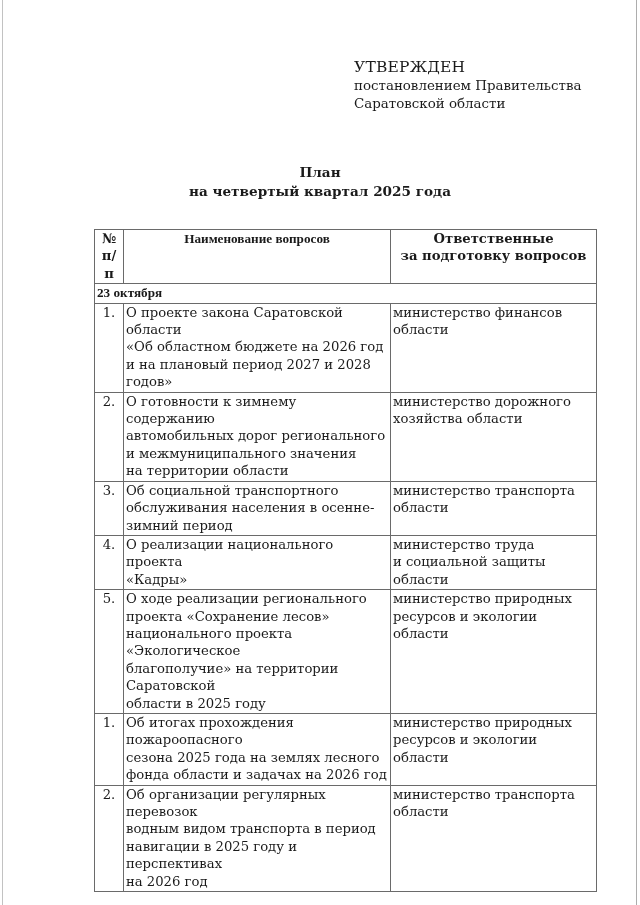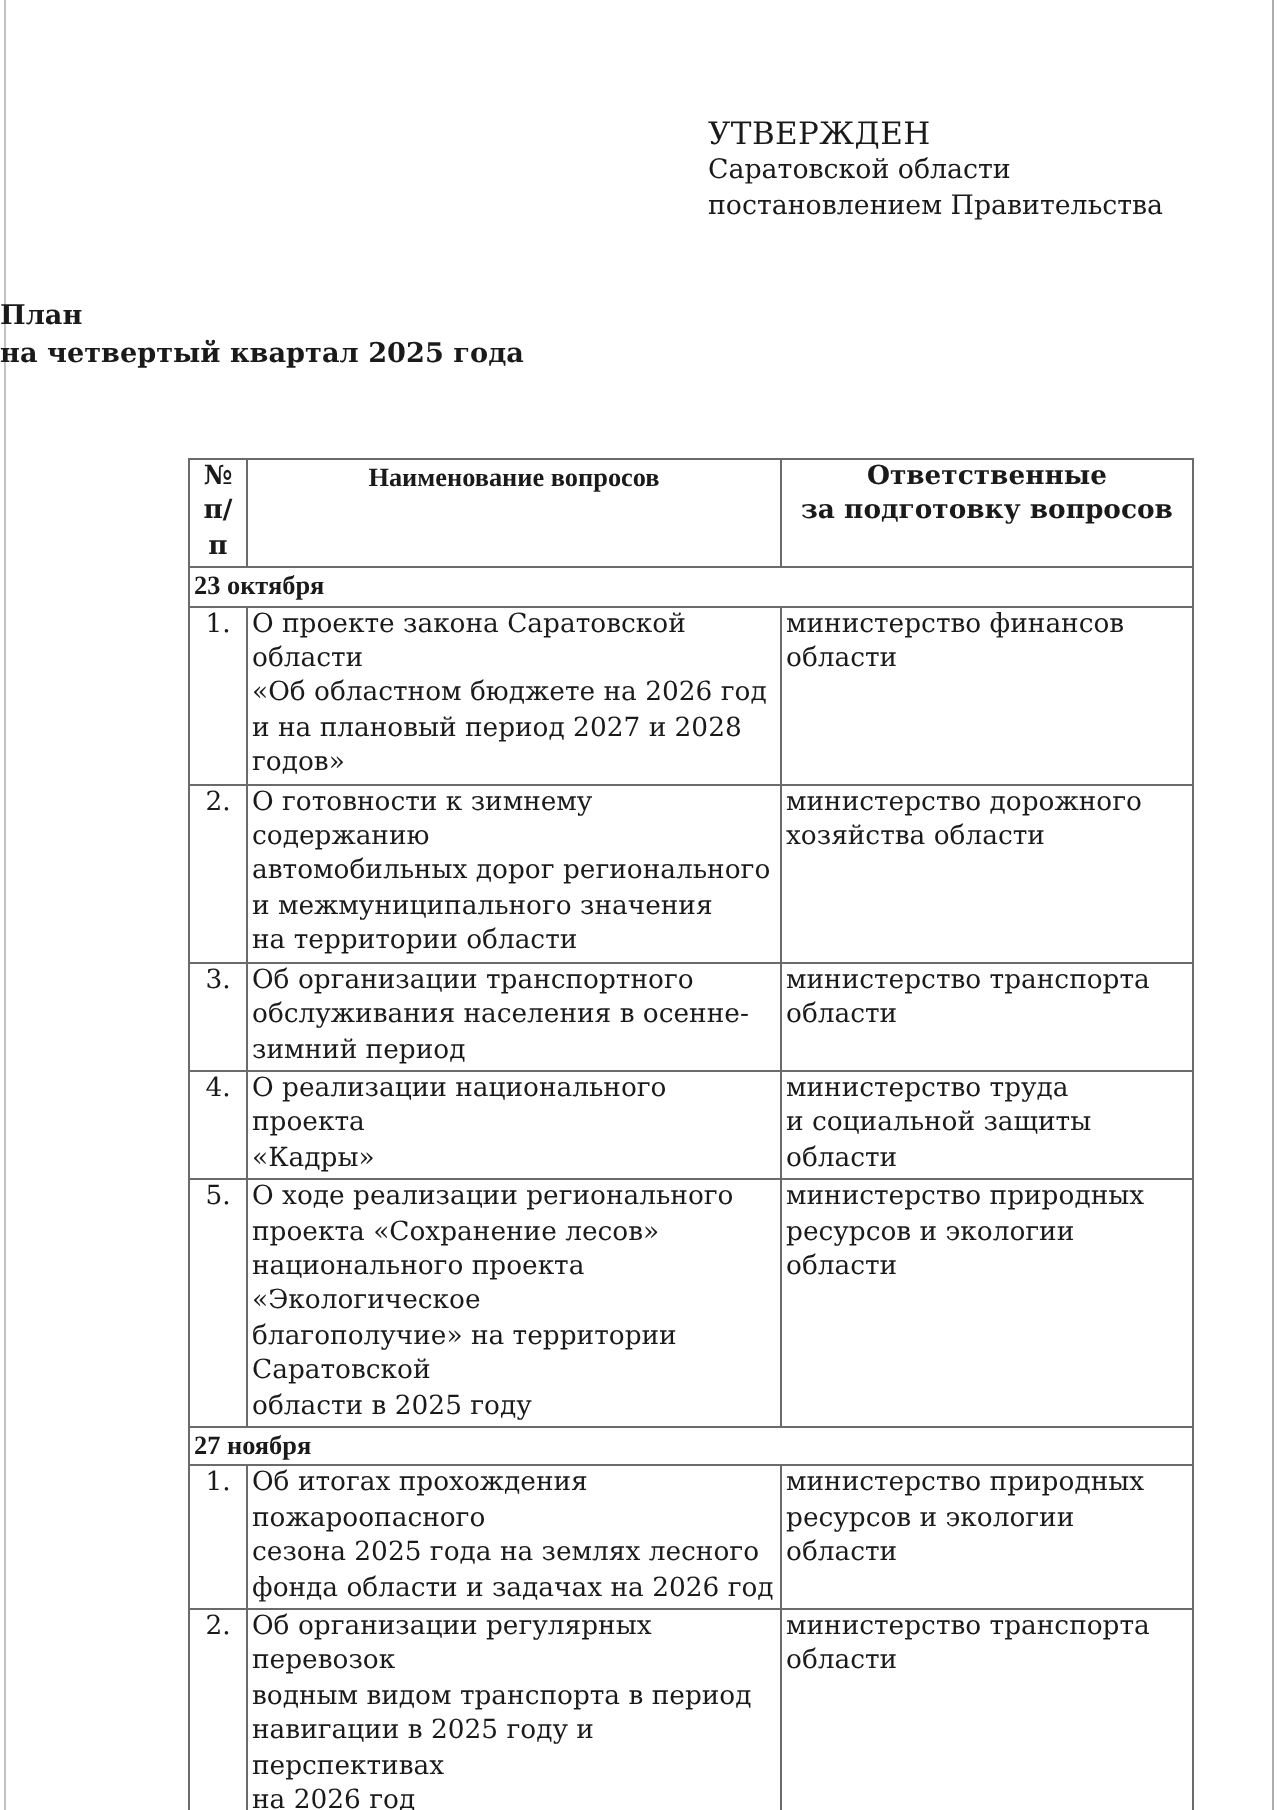--- a/index.html
+++ b/index.html
@@ -7,21 +7,21 @@
     width: 640px; height: 905px; background: #ffffff; position: relative; overflow: hidden;
     font-family: "DejaVu Serif", "Liberation Serif", serif; color: #1a1a1a;
   }
   .page-edge-left { position: absolute; left: 2px; top: 0; bottom: 0; width: 1px; background: #9a9a9a; opacity: .6; }
   .page-edge-right { position: absolute; right: 3px; top: 0; bottom: 0; width: 1px; background: #8a8a8a; opacity: .7; }
   .approval {
     position: absolute; left: 354px; top: 58px; font-size: 13.4px; line-height: 17.5px;
   }
   .approval .stamp { font-size: 15.5px; letter-spacing: 0.2px; line-height: 19px; }
   .title-block {
-    position: absolute; left: 0; width: 640px; top: 149px; 
+    position: absolute; left: 0; width: 640px; top: 163px; text-align: center;
     font-weight: bold; font-size: 13.6px; line-height: 19px;
   }
   table.plan {
     position: absolute; left: 94px; top: 229px; width: 503px;
     border-collapse: collapse; font-size: 13.2px; line-height: 17.4px;
   }
   table.plan td, table.plan th {
     border: 1px solid #6a6a6a; vertical-align: top; padding: 0 2px 1px 2px;
   }
   table.plan th { font-weight: bold; text-align: center; }
@@ -34,22 +34,22 @@
   td.r { padding-left: 2px; }
 </style>
 </head>
 <body>
 
 <div class="page-edge-left"></div>
 <div class="page-edge-right"></div>
 
 <div class="approval">
   <div class="stamp">УТВЕРЖДЕН</div>
+  <div>постановлением Правительства</div>
   <div>Саратовской области</div>
-  <div>постановлением Правительства</div>
 </div>
 
 <div class="title-block">
   <div>План</div>
   <div>на четвертый квартал 2025 года</div>
 </div>
 
 <table class="plan">
   <thead>
     <tr>
@@ -89,21 +89,21 @@
           <div>на территории области</div>
         </td>
         <td class="r">
           <div>министерство дорожного</div>
           <div>хозяйства области</div>
         </td>
       </tr>
       <tr>
         <td class="num">3.</td>
         <td class="q">
-          <div>Об организации транспортного</div>
+          <div>Об социальной транспортного</div>
           <div>обслуживания населения в осенне-</div>
           <div>зимний период</div>
         </td>
         <td class="r">
           <div>министерство транспорта</div>
           <div>области</div>
         </td>
       </tr>
       <tr>
         <td class="num">4.</td>
@@ -124,23 +124,20 @@
           <div>национального проекта «Экологическое</div>
           <div>благополучие» на территории Саратовской</div>
           <div>области в 2025 году</div>
         </td>
         <td class="r">
           <div>министерство природных</div>
           <div>ресурсов и экологии области</div>
         </td>
       </tr>
       <tr>
-        <td colspan="3" class="section">27 ноября</td>
-      </tr>
-      <tr>
         <td class="num">1.</td>
         <td class="q">
           <div>Об итогах прохождения пожароопасного</div>
           <div>сезона 2025 года на землях лесного</div>
           <div>фонда области и задачах на 2026 год</div>
         </td>
         <td class="r">
           <div>министерство природных</div>
           <div>ресурсов и экологии области</div>
         </td>

